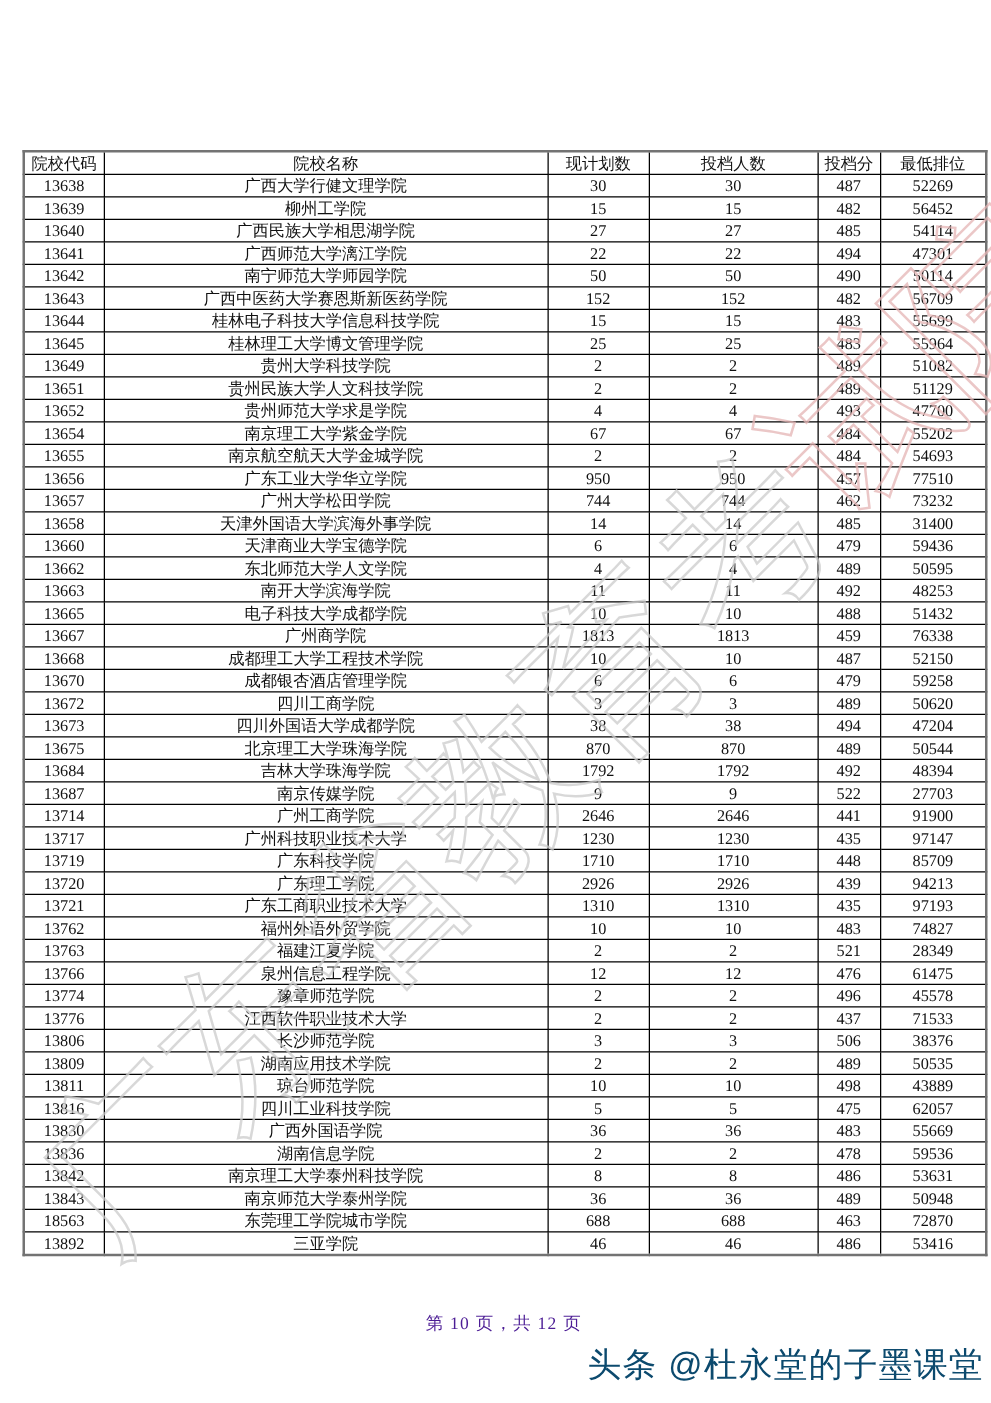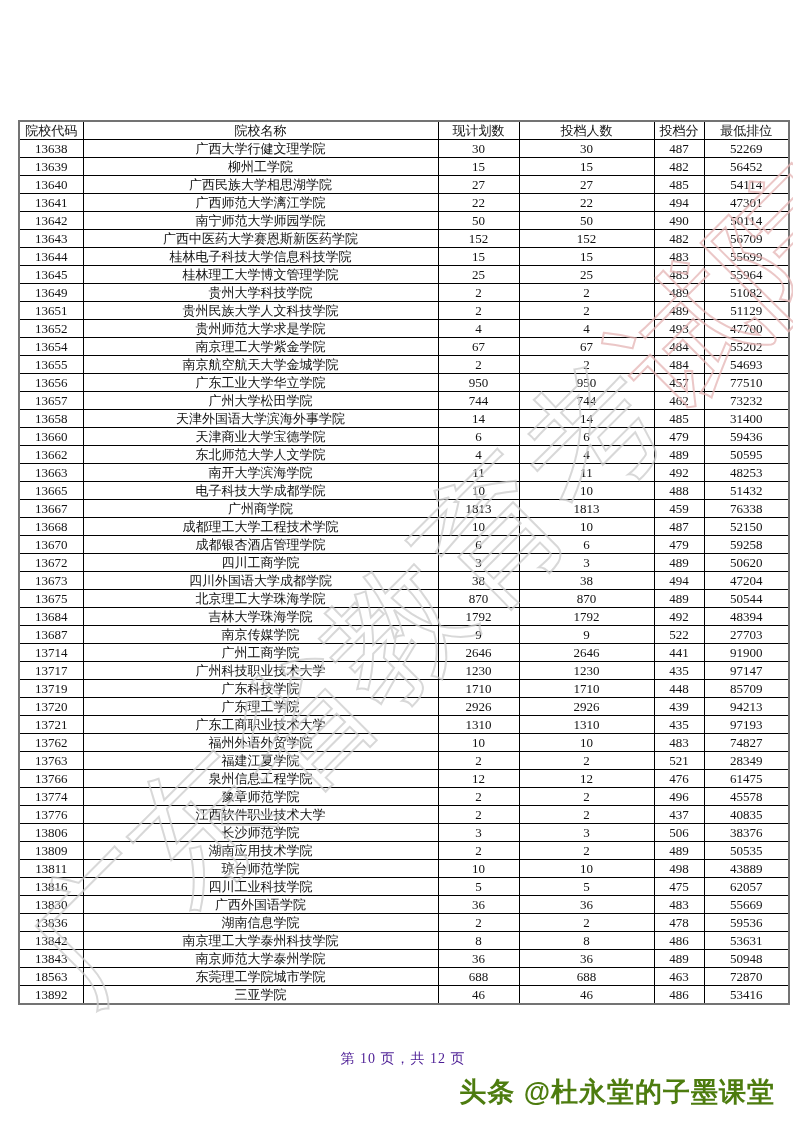--- a/index.html
+++ b/index.html
@@ -70,25 +70,25 @@
     font-size: 138px;
     line-height: 138px;
     color: transparent;
     -webkit-text-stroke-width: 2px;
     opacity: 0.75;
   }
 
   
   .wm-corner {
     position: absolute;
-    right: 18px; top: 1074px;
+    right: 6px; top: 1074px;
     font-family: "Liberation Sans", "DejaVu Sans", sans-serif;
     font-size: 27px;
-    font-weight: bold;
-    color: #4d7c0f;
+    font-weight: normal;
+    color: #0c4a6e;
     text-shadow: 2px 2px 0 #ffffff, 1px 1px 0 #ffffff;
     letter-spacing: 1px;
     white-space: nowrap;
     z-index: 6;
   }
 </style>
 </head>
 <body>
 
 <div class="page">
@@ -411,21 +411,21 @@
           <td>2</td>
           <td>496</td>
           <td>45578</td>
         </tr>
         <tr>
           <td>13776</td>
           <td>江西软件职业技术大学</td>
           <td>2</td>
           <td>2</td>
           <td>437</td>
-          <td>40835</td>
+          <td>71533</td>
         </tr>
         <tr>
           <td>13806</td>
           <td>长沙师范学院</td>
           <td>3</td>
           <td>3</td>
           <td>506</td>
           <td>38376</td>
         </tr>
         <tr>

